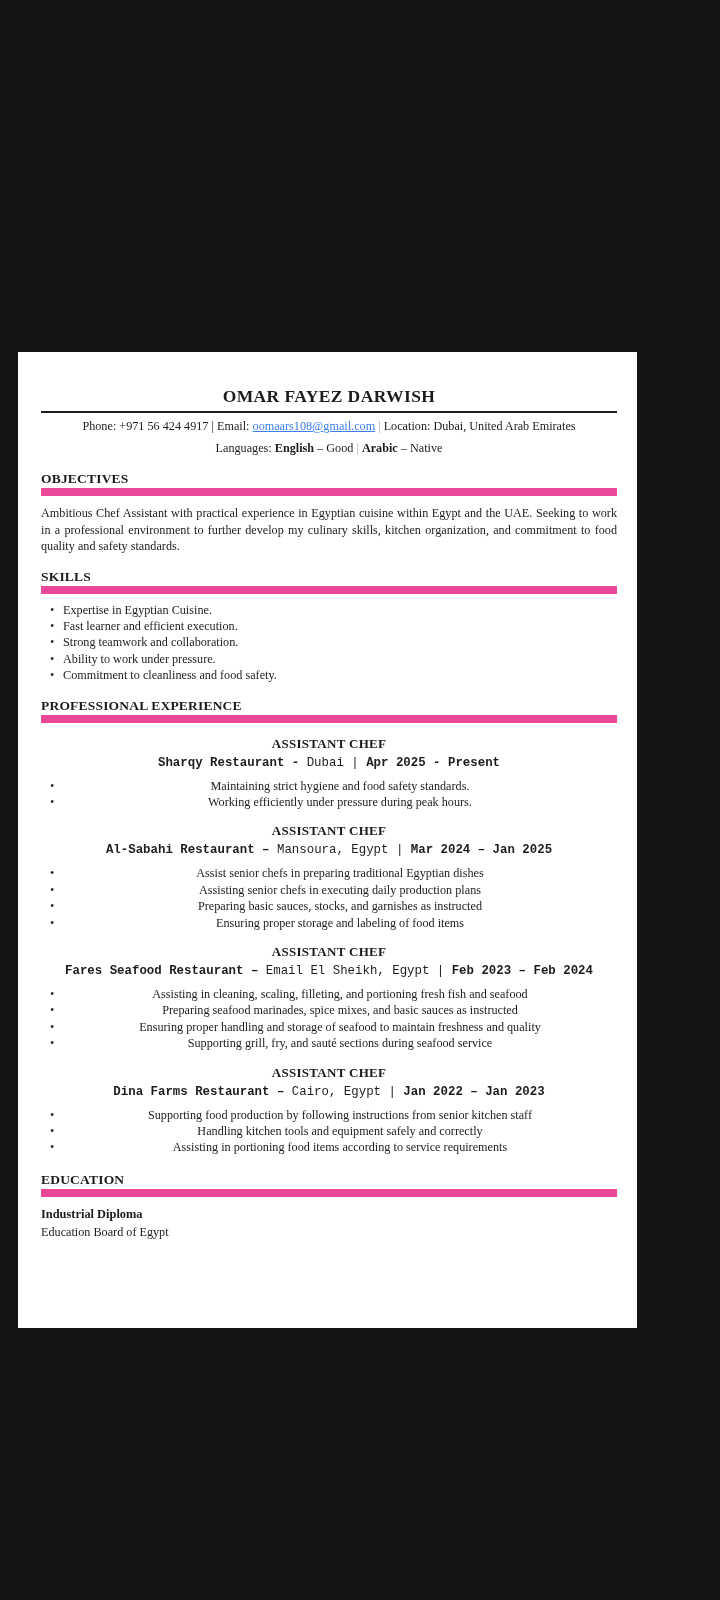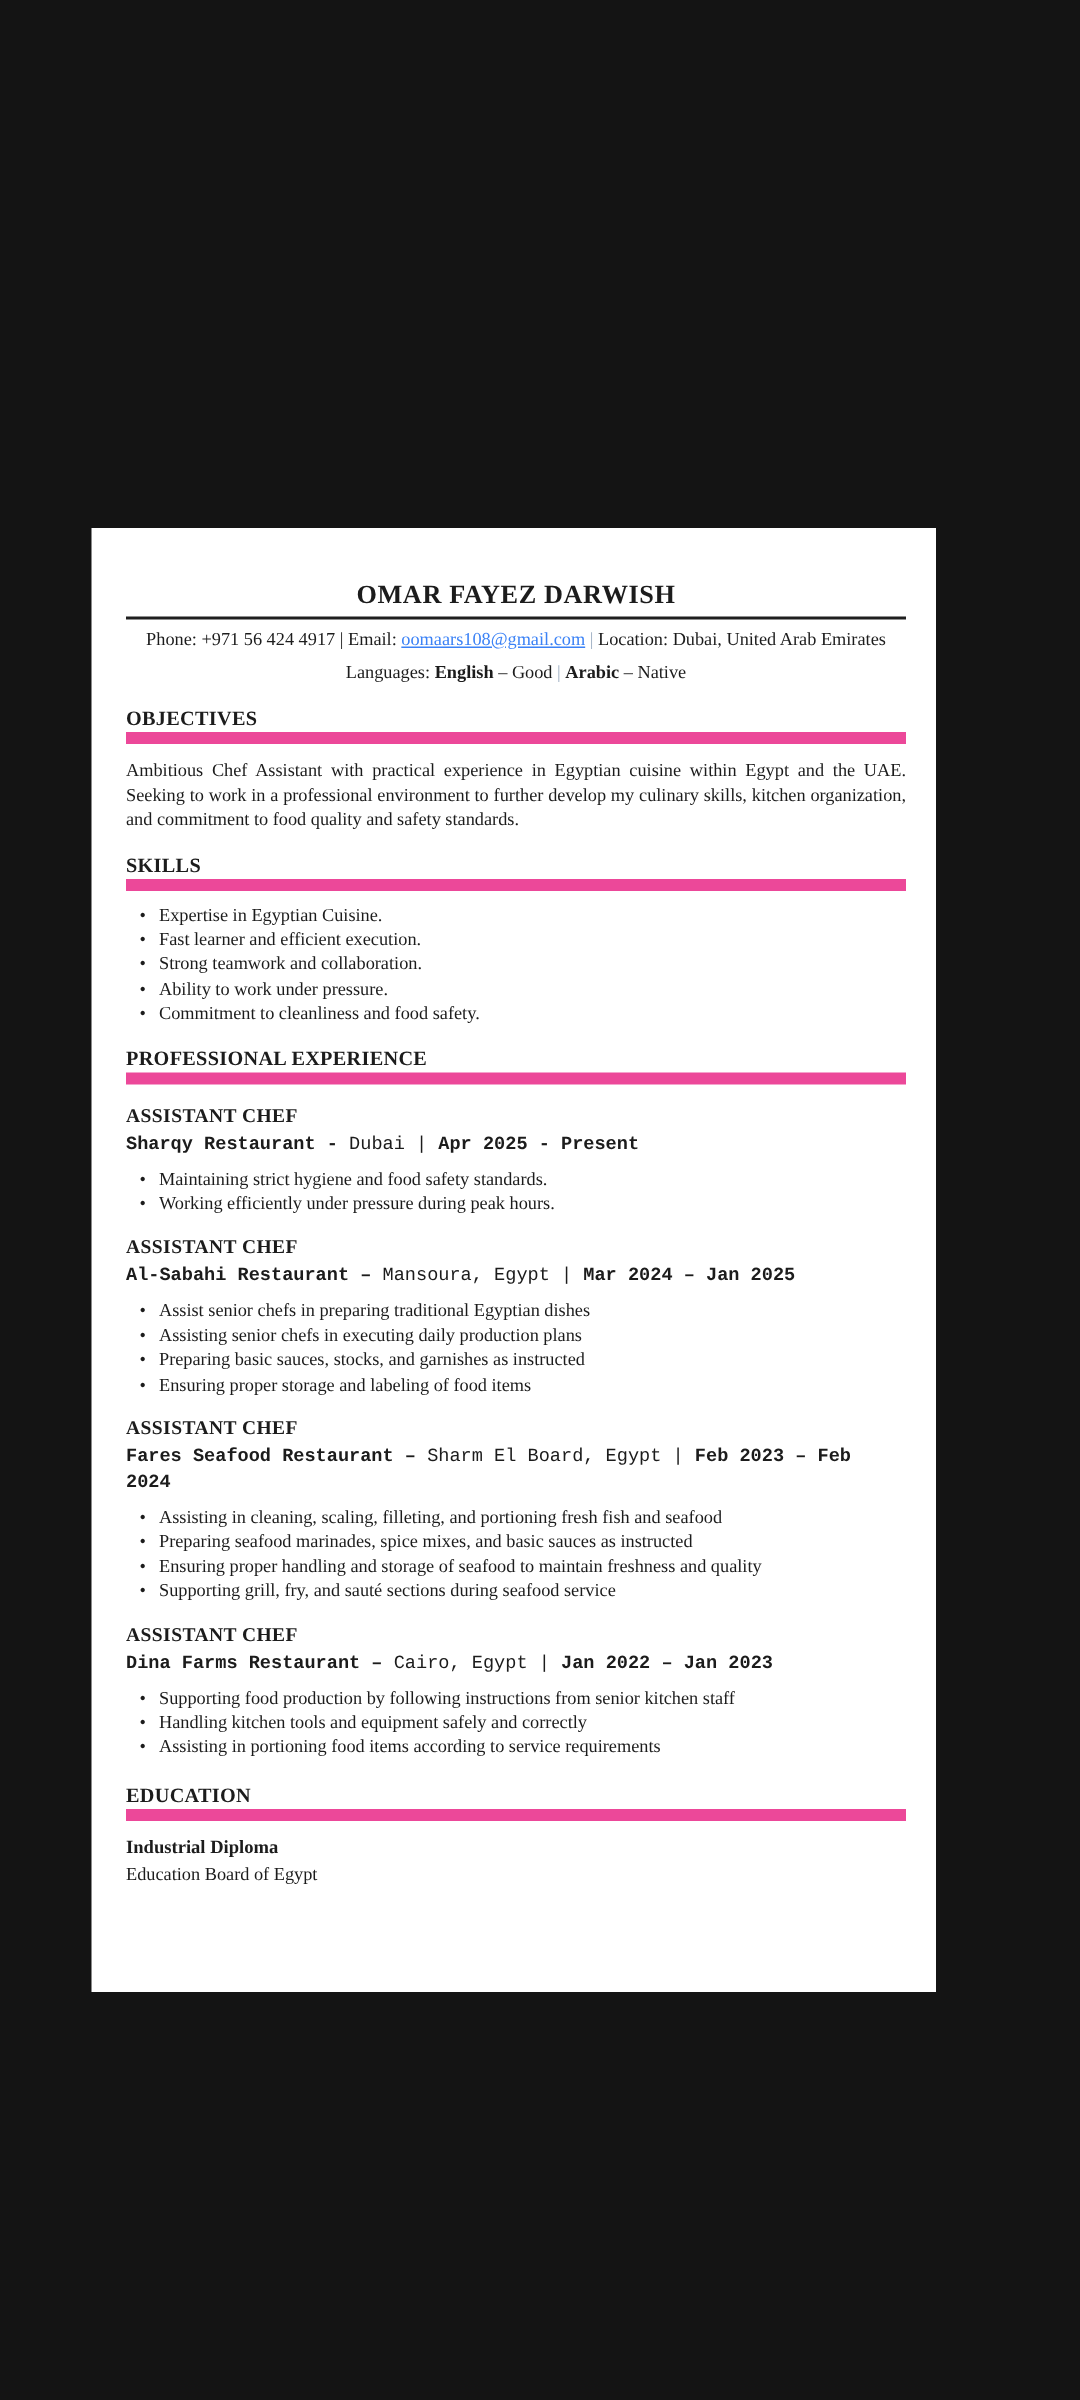--- a/index.html
+++ b/index.html
@@ -6,25 +6,24 @@
   html, body { margin: 0; padding: 0; }
   body {
     width: 720px; height: 1600px;
     background: #141414;
     position: relative;
     font-family: "Liberation Serif", "DejaVu Serif", serif;
   }
   .page {
     position: absolute;
     left: 18px; top: 352px;
-    width: 563px; height: 976px;
+    width: 619px; height: 976px;
     background: #ffffff;
     color: #1c1c1c;
     overflow: hidden;
-    margin-left: 43px;
   }
   .content { padding: 34px 20px 0 23px; }
 
   .name {
     text-align: center;
     font-size: 17.5px;
     font-weight: bold;
     letter-spacing: 0.4px;
     line-height: 20px;
     margin: 0;
@@ -74,21 +73,21 @@
     font-size: 12.2px;
     line-height: 16.4px;
   }
   ul.bullets li::before {
     content: "\2022";
     position: absolute;
     left: -13px;
     top: 0;
   }
 
-  .job { margin-top: 12px; }
+  .job { margin-top: 12px; text-align: center; }
   .job:first-of-type { margin-top: 7px; }
   .job h3 {
     font-size: 13px;
     font-weight: bold;
     letter-spacing: 0.3px;
     line-height: 18px;
     margin: 0;
   }
   .job .subtitle {
     font-size: 12.4px;
@@ -153,21 +152,21 @@
       <ul class="bullets">
         <li>Assist senior chefs in preparing traditional Egyptian dishes</li>
         <li>Assisting senior chefs in executing daily production plans</li>
         <li>Preparing basic sauces, stocks, and garnishes as instructed</li>
         <li>Ensuring proper storage and labeling of food items</li>
       </ul>
     </div>
 
     <div class="job">
       <h3>ASSISTANT CHEF</h3>
-      <p class="subtitle"><b>Fares Seafood Restaurant –</b><span> Sharm El Board, Egypt | </span><b>Feb 2023 – Feb 2024</b></p>
+      <p class="subtitle"><b>Fares Seafood Restaurant –</b><span> Email El Sheikh, Egypt | </span><b>Feb 2023 – Feb 2024</b></p>
       <ul class="bullets">
         <li>Assisting in cleaning, scaling, filleting, and portioning fresh fish and seafood</li>
         <li>Preparing seafood marinades, spice mixes, and basic sauces as instructed</li>
         <li>Ensuring proper handling and storage of seafood to maintain freshness and quality</li>
         <li>Supporting grill, fry, and sauté sections during seafood service</li>
       </ul>
     </div>
 
     <div class="job">
       <h3>ASSISTANT CHEF</h3>

